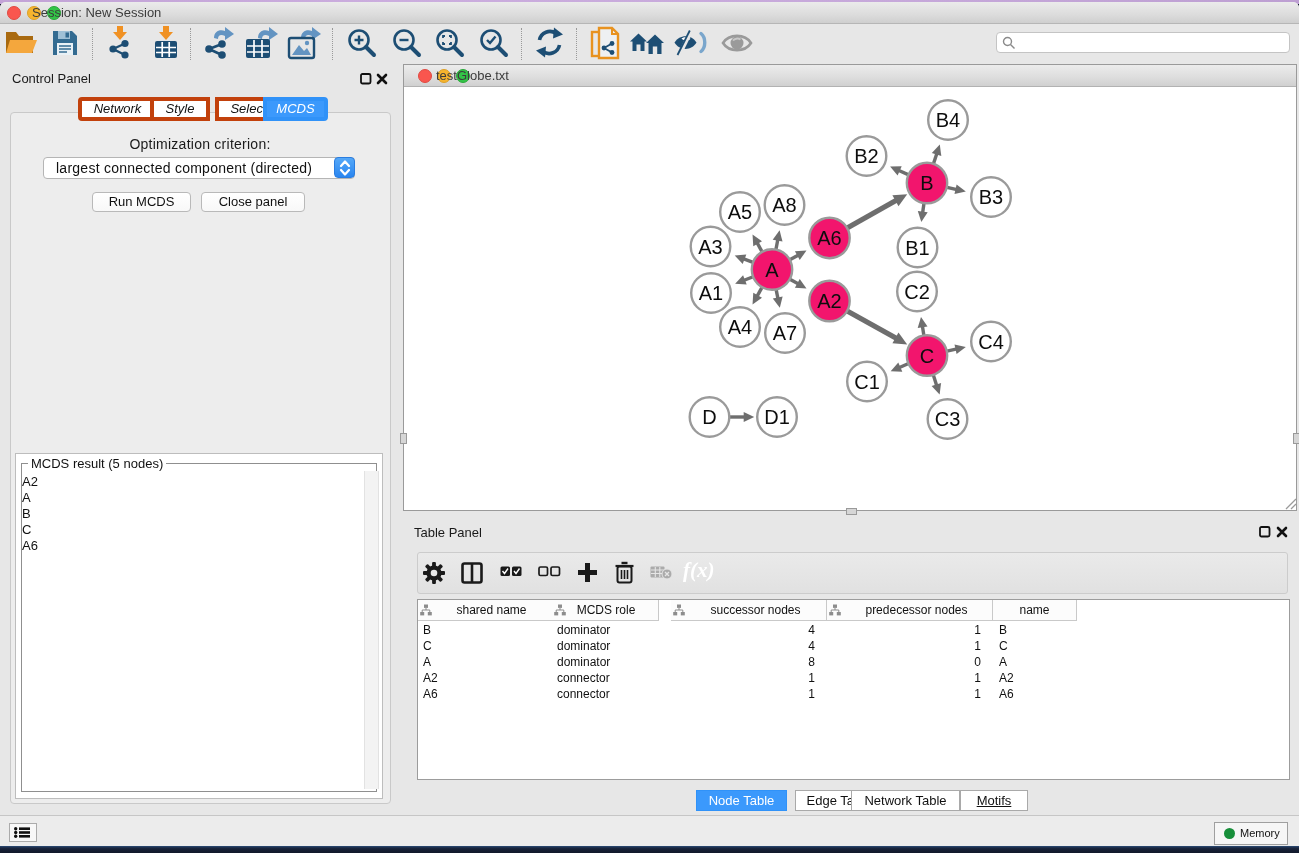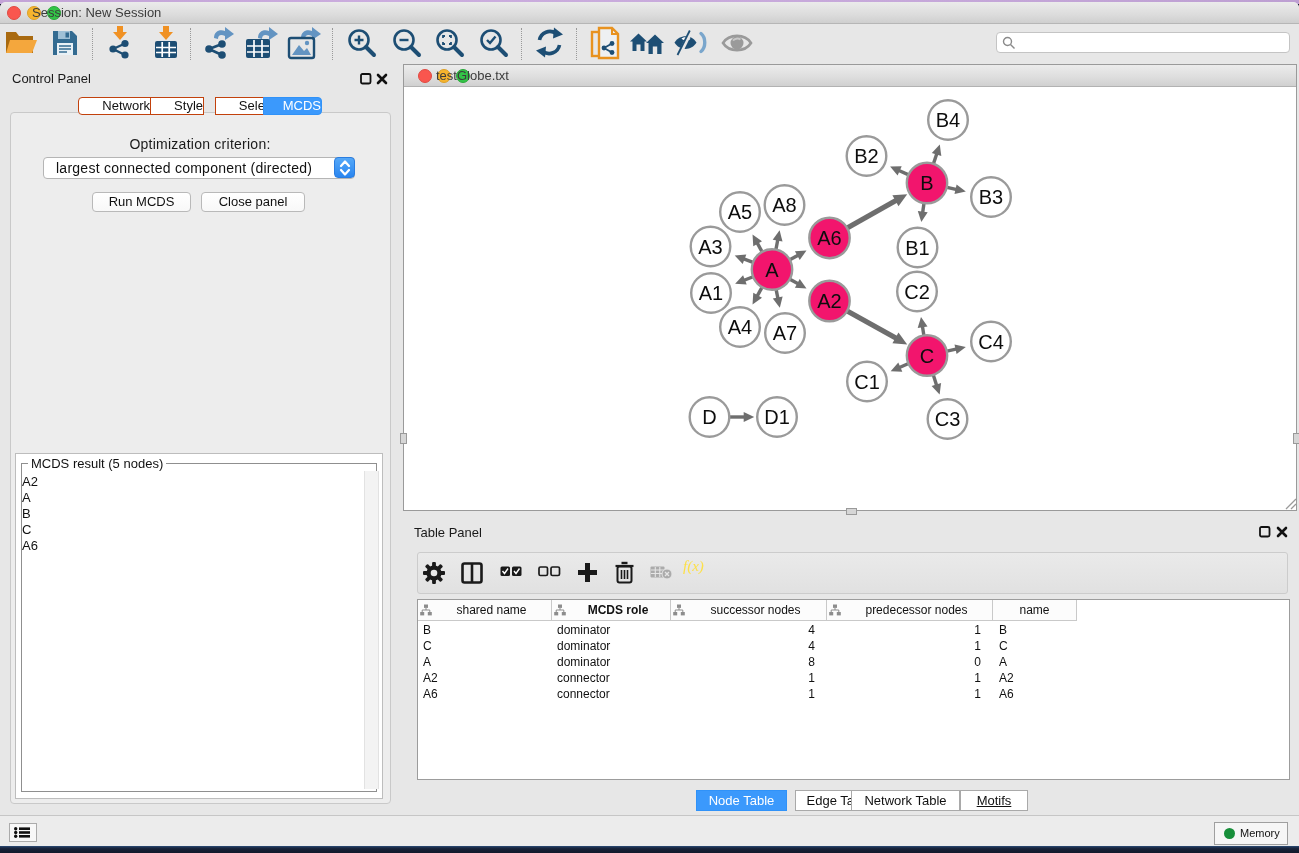--- a/index.html
+++ b/index.html
@@ -13,22 +13,22 @@
 .tl{position:absolute;width:12px;height:12px;border-radius:50%;top:4px;}
 .t-red{background:#f9564e;border:1px solid #e04a42;}
 .t-yel{background:#f6b42e;border:1px solid #dda027;}
 .t-grn{background:#33c447;border:1px solid #2aa83a;}
 .ttext{position:absolute;width:100%;text-align:left;top:3px;font-size:13px;color:#3c3c3c;margin-left:32px;}
 #toolbar{left:0;top:24px;width:1299px;height:40px;background:#e7e7e7;}
 .tsep{position:absolute;top:28px;height:32px;width:0;border-left:1px dotted #999;}
 #searchbox{left:996px;top:32px;width:292px;height:19px;background:#fff;border:1px solid #c4c4c4;border-radius:4px;}
 #cp-title{left:12px;top:71px;font-size:13px;color:#1a1a1a;}
 #cp-panel{left:10px;top:112px;width:379px;height:690px;background:#ededed;border:1px solid #c9c9c9;border-radius:4px;}
-.tab{position:absolute;top:97px;height:16px;background:#fff;border:1px solid #c2410c;
-  font-size:13px;color:#111;text-align:right;line-height:16px;}
+.tab{position:absolute;top:97px;height:16px;background:#fff;border:4px solid #c2410c;
+  font-size:13px;color:#111;text-align:center;line-height:16px;font-style:italic;}
 .tab.sel{background:#3b99fc;color:#fff;border-color:#3092f8;}
 #opt-label{left:10px;top:136px;width:380px;text-align:center;font-size:14px;letter-spacing:0.25px;color:#1a1a1a;}
 #dropdown{left:43px;top:157px;width:310px;height:20px;background:#fff;border:1px solid #b5b5b5;border-radius:4px;}
 #dropdown .dtext{position:absolute;left:12px;top:2px;font-size:14px;letter-spacing:0.25px;color:#111;}
 #dropdown .stepper{position:absolute;right:-1px;top:-1px;width:21px;height:21px;border-radius:4px;background:linear-gradient(180deg,#55a8f8,#2a86f0);border:1px solid #2a7de0;box-sizing:border-box;}
 .btn{position:absolute;background:linear-gradient(180deg,#ffffff,#f8f8f8);border:1px solid #b9b9b9;border-radius:4px;height:18px;font-size:13px;color:#111;text-align:center;line-height:18px;}
 #result-outer{left:15px;top:453px;width:366px;height:344px;background:#fff;border:1px solid #bdbdbd;}
 #fieldset{position:absolute;left:5px;top:9px;width:354px;height:327px;border:1px solid #8f8f8f;}
 #fieldset-label{position:absolute;left:6px;top:-8px;background:#fff;font-size:13px;color:#111;padding:0 3px;}
 .rlist{position:absolute;left:3px;top:4px;font-size:13px;color:#111;line-height:16px;}
@@ -387,27 +387,27 @@
  <path d="M6.5,2 L12.5,2" stroke="#1a1a1a" stroke-width="2.4"></path>
  <path d="M6.5,9 L6.5,18 M9.5,9 L9.5,18 M12.5,9 L12.5,18" stroke="#1a1a1a" stroke-width="1.6"></path>
 </svg>
 
 <svg style="left:650px;top:565px;" width="23" height="15" viewBox="0 0 23 15">
  <rect x="0.5" y="1.5" width="14" height="11" rx="1" fill="#ababab"></rect>
  <path d="M1,5 L14,5 M1,8.5 L14,8.5 M5.3,2 L5.3,12 M9.8,2 L9.8,12" stroke="#e6e6e6" stroke-width="1.1"></path>
  <circle cx="17" cy="9" r="5" fill="#ababab" stroke="#e6e6e6" stroke-width="1"></circle>
  <path d="M15,7 L19,11 M19,7 L15,11" stroke="#e6e6e6" stroke-width="1.3"></path>
 </svg>
-<div class="abs" style="left:683px;top:558px;font-family:'Liberation Serif',serif;font-style:italic;font-size:15px;color:#fde047;"><i>f(x)</i></div>
+<div class="abs" style="left:683px;top:558px;font-family:'Liberation Serif',serif;font-style:italic;font-size:21px;color:#ffffff;font-weight:bold;"><i>f(x)</i></div>
 
 <div class="abs" id="tbl">
   <div class="th" style="left:0;width:133px;">
       <div class="lbl">shared name</div>
     </div>
-  <div class="th" style="left:134px;width:118px;font-weight:bold;">
+  <div class="th" style="left:122px;width:118px;">
       <div class="lbl">MCDS role</div>
     </div>
   <div class="th" style="left:253px;width:155px;">
       <div class="lbl">successor nodes</div>
     </div>
   <div class="th" style="left:409px;width:165px;">
       <div class="lbl">predecessor nodes</div>
     </div>
   <div class="th" style="left:575px;width:83px;">
       <div class="lbl" style="left:0;">name</div>

